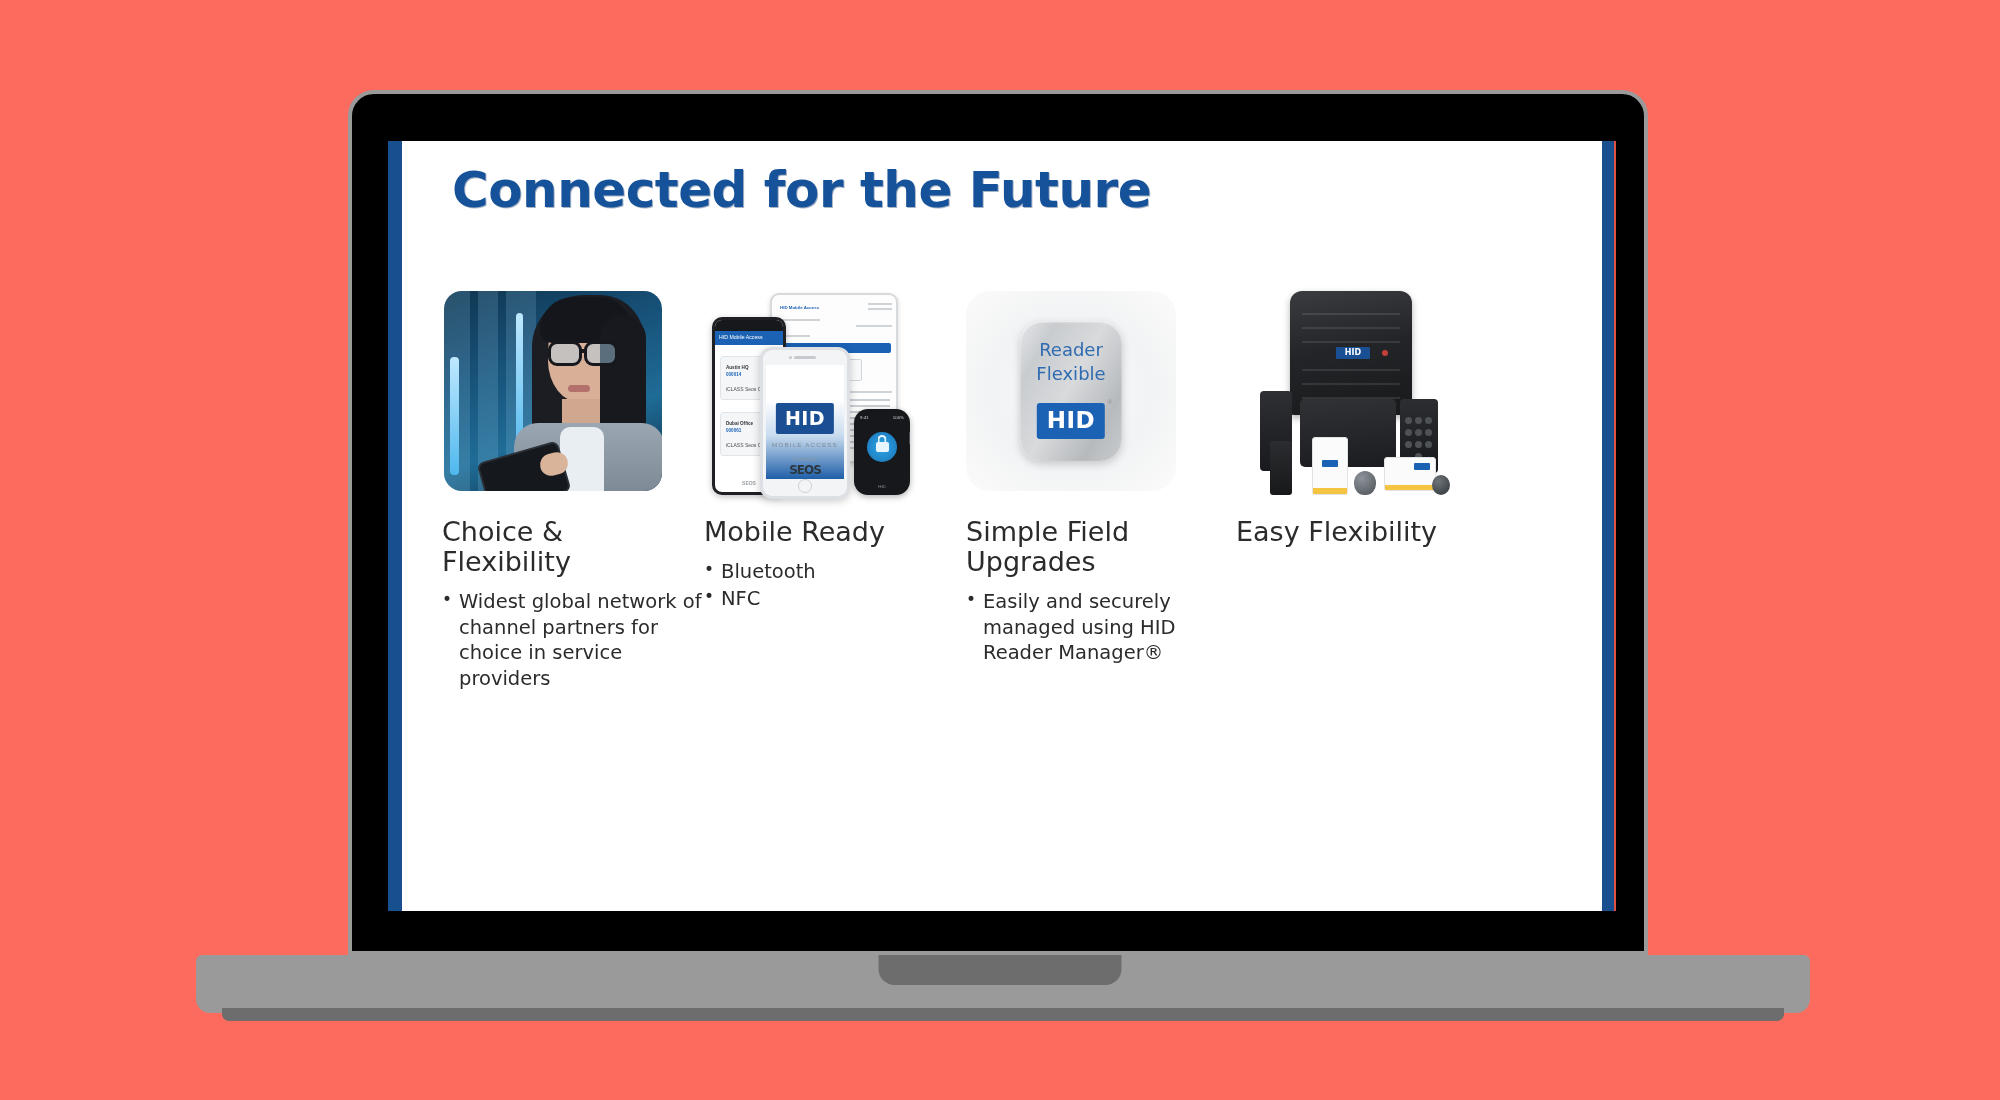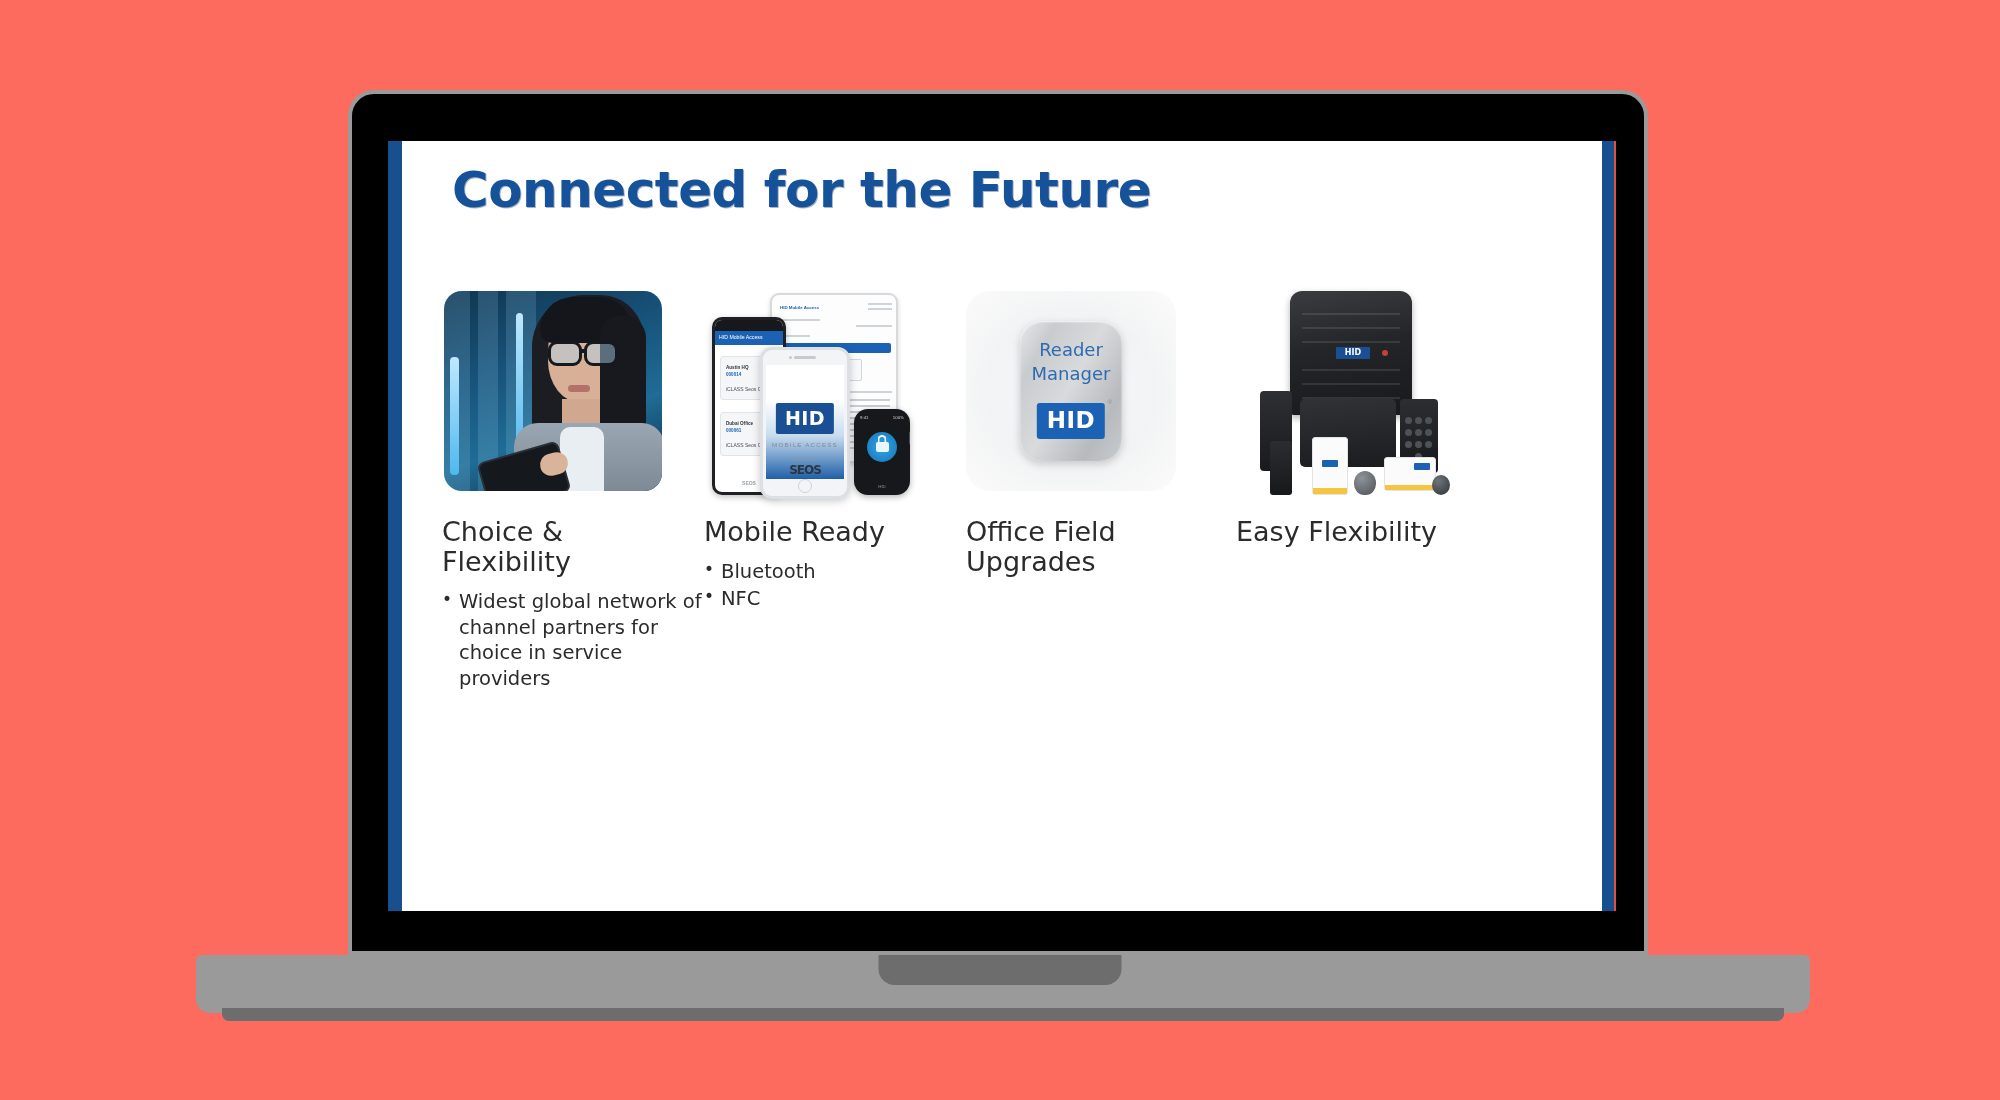--- a/index.html
+++ b/index.html
@@ -601,28 +601,31 @@
             <li>Bluetooth</li>
             <li>NFC</li>
           </ul>
         </div>
 
         <div class="column col-2">
           <div class="col-figure">
             <div id="fig-readermanager">
               <div id="rm-icon">
                 <div class="rm-word" id="rm-word1">Reader</div>
-                <div class="rm-word" id="rm-word2">Manager</div>
+                <div class="rm-word" id="rm-word2">Flexible</div>
                 <div id="rm-hid">HID</div>
                 <div id="rm-reg">®</div>
               </div>
             </div>
           </div>
-          <h2 class="col-heading">Office Field
+          <h2 class="col-heading">Simple Field
 Upgrades</h2>
+          <ul class="col-bullets">
+            <li>Easily and securely managed using HID Reader Manager®</li>
+          </ul>
         </div>
 
         <div class="column col-3">
           <div class="col-figure">
             <div id="fig-readers">
               <div id="rd-main">
                 <div class="rd-groove" style="top:22px;"></div>
                 <div class="rd-groove" style="top:36px;"></div>
                 <div class="rd-groove" style="top:50px;"></div>
                 <div class="rd-groove" style="top:78px;"></div>

